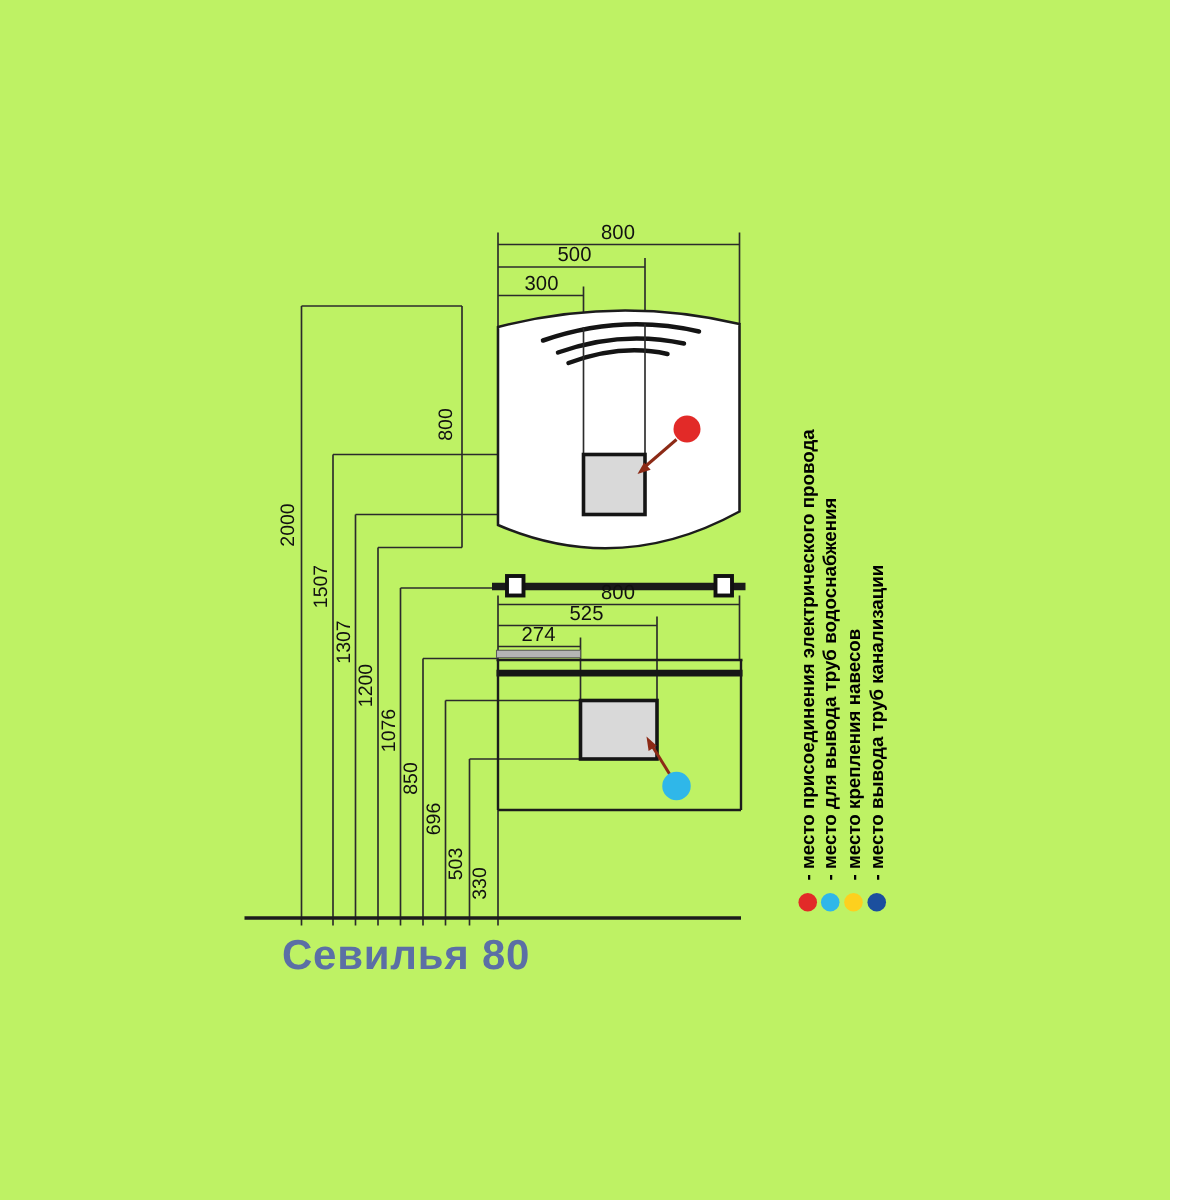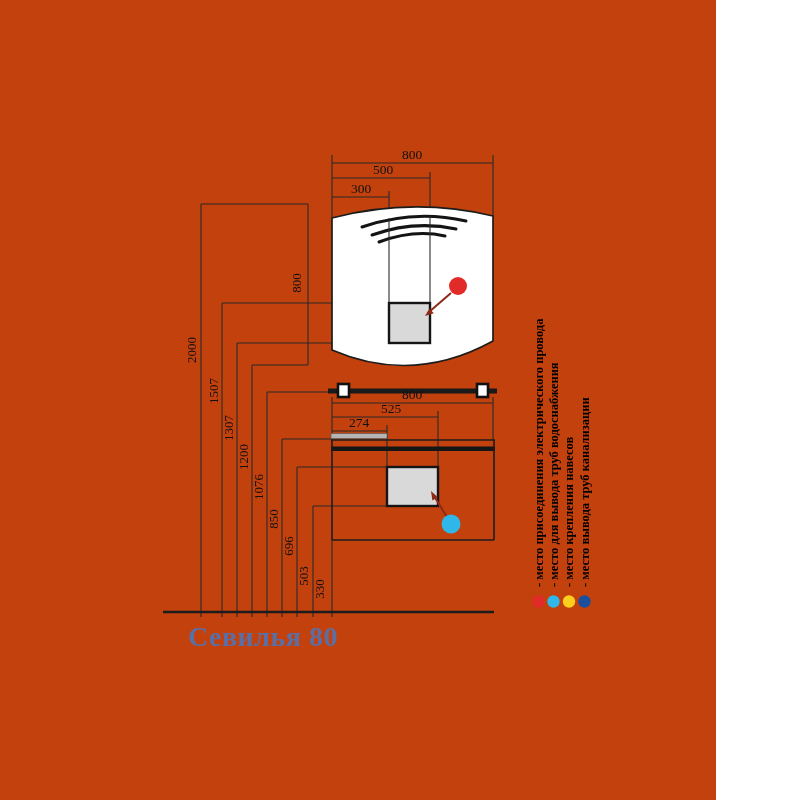--- a/index.html
+++ b/index.html
@@ -1,17 +1,17 @@
 <!DOCTYPE html>
 <html><head>
 <meta charset="utf-8">
 <style>
   html,body{margin:0;padding:0;background:#ffffff;}
-  .stage{position:relative;width:716px;height:800px;background:#c2410c;overflow:hidden;
-         font-family:Liberation Serif, serif;}
+  .stage{position:relative;width:780px;height:800px;background:#bef264;overflow:hidden;
+         font-family:Liberation Sans, sans-serif;}
   svg{display:block}
   .outline{fill:#ffffff;stroke:#1c1c1c;stroke-width:1.7;}
   .arc{fill:none;stroke:#141414;stroke-width:3;stroke-linecap:round;}
   .zone{fill:#d9d9d9;stroke:#151515;stroke-width:2.4;}
   .dim{stroke:#2b2b2b;stroke-width:1.1;fill:none;}
   .body{stroke:#1c1c1c;stroke-width:1.6;fill:none;}
   .ground{stroke:#1c1c1c;stroke-width:2.4;}
   .bar{fill:#1a1a1a;}
   .clip{fill:#ffffff;stroke:#111111;stroke-width:2.6;}
   .strip{fill:#b5b5b5;stroke:#5a5a5a;stroke-width:0.7;}

